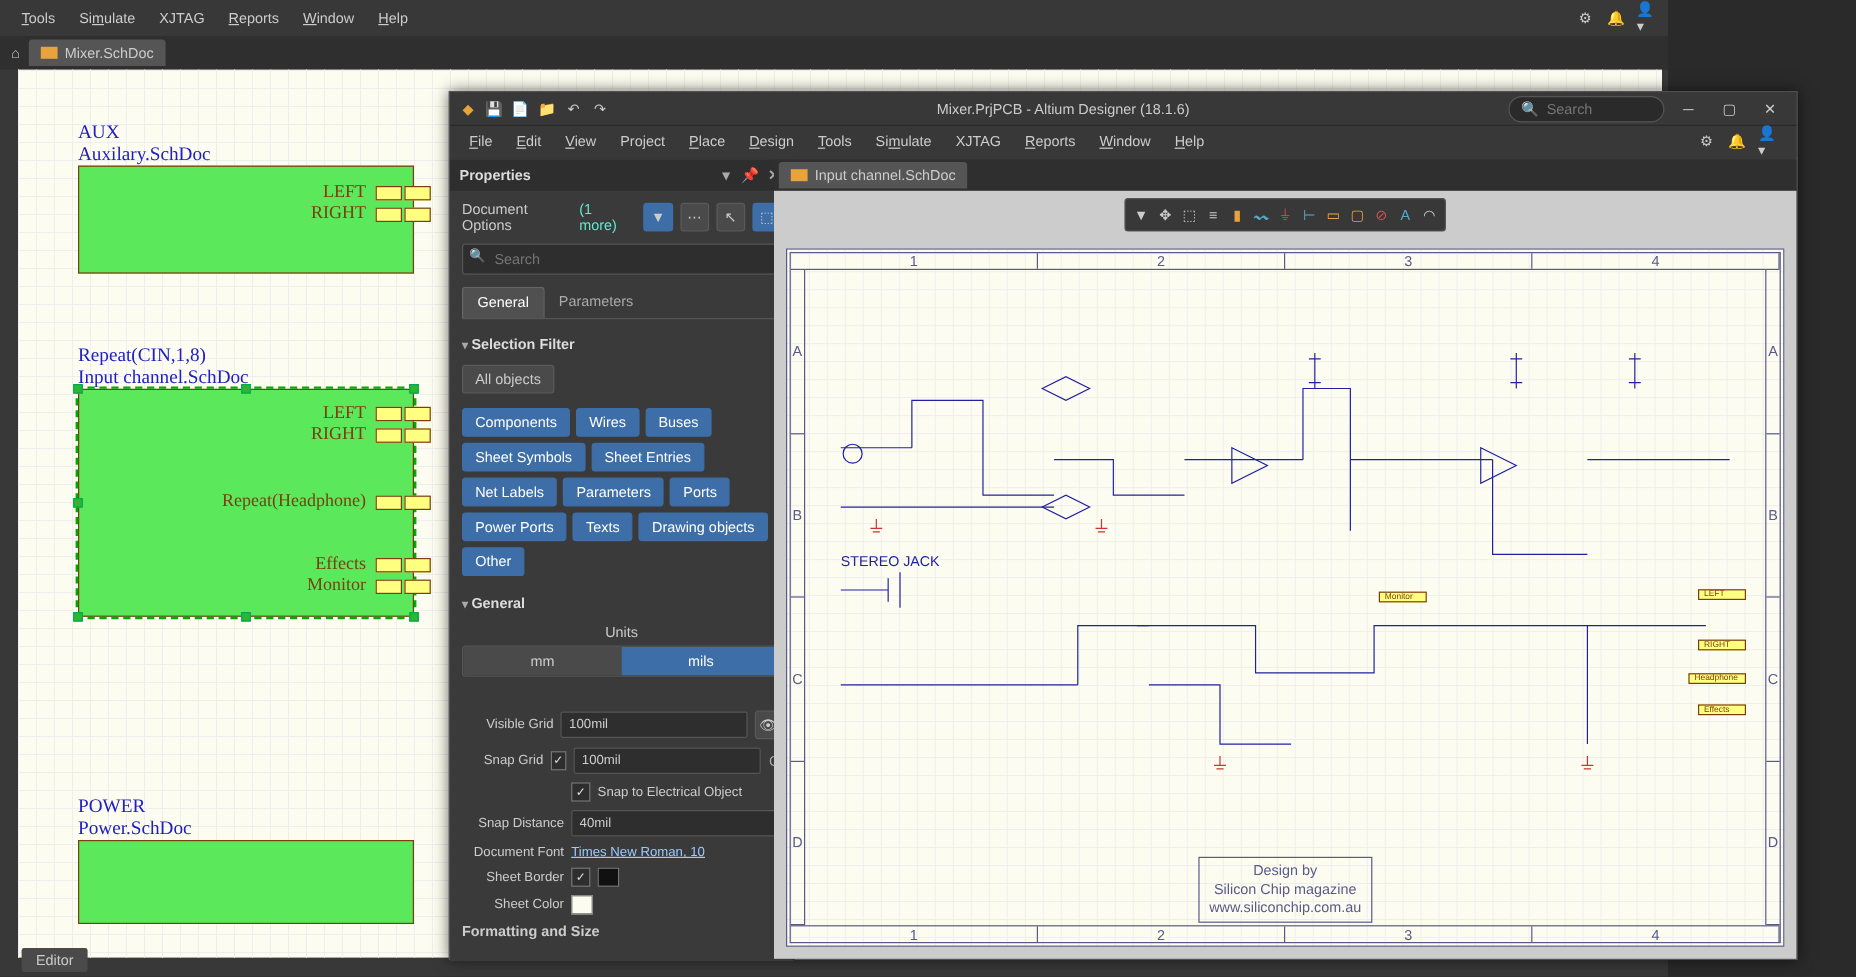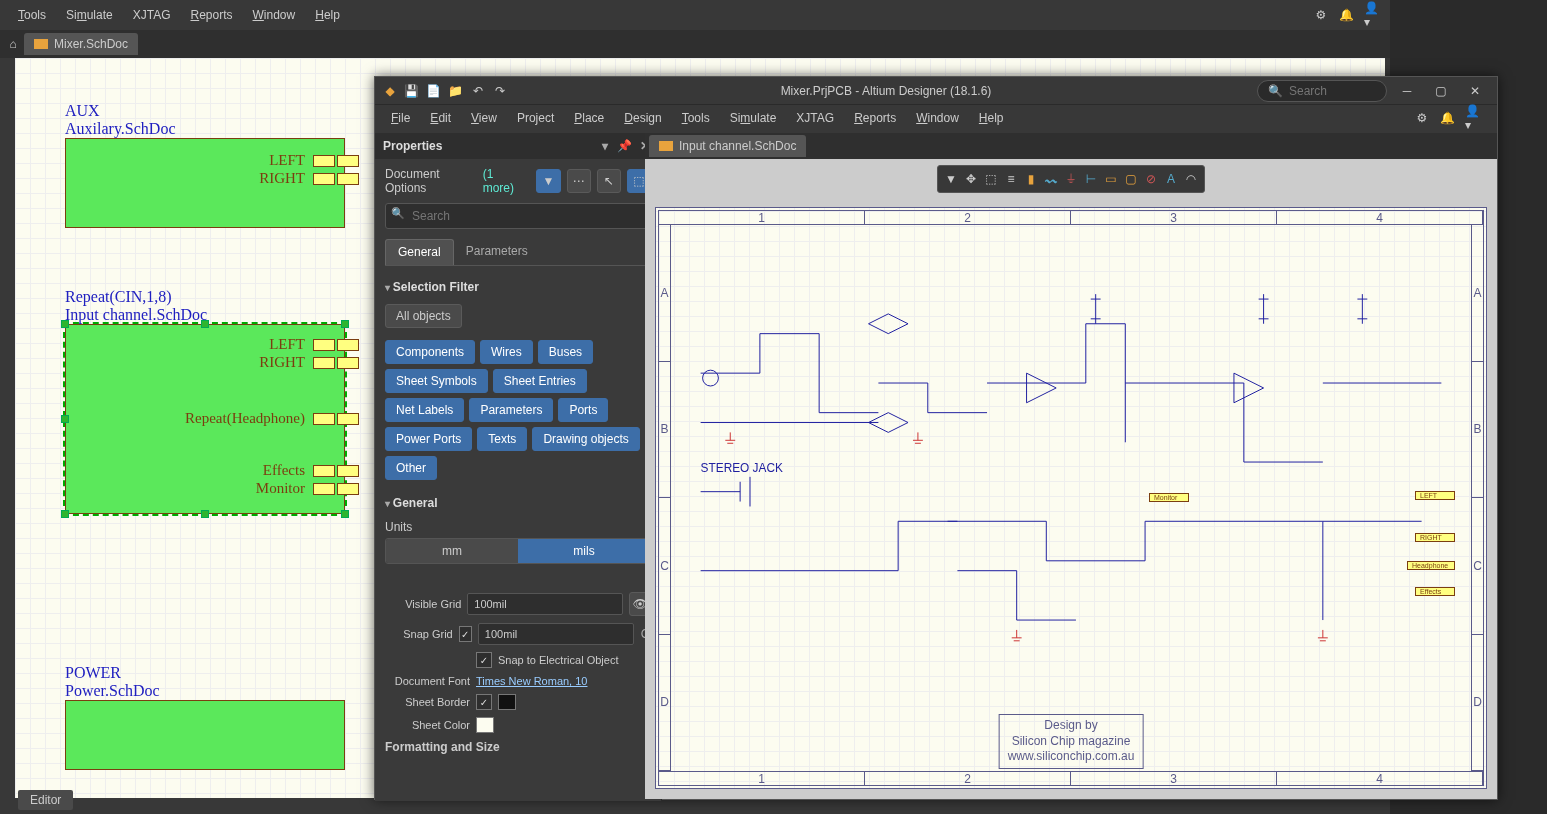--- a/index.html
+++ b/index.html
@@ -248,40 +248,44 @@
         <span class="pill blue">Sheet Entries</span>
         <span class="pill blue">Net Labels</span>
         <span class="pill blue">Parameters</span>
         <span class="pill blue">Ports</span>
         <span class="pill blue">Power Ports</span>
         <span class="pill blue">Texts</span>
         <span class="pill blue">Drawing objects</span>
         <span class="pill blue">Other</span>
       </div>
       <div class="section-title">General</div>
-      <div style="color:#ccc; margin:6px 0 4px;">Units</div>
+      <div style="color:#ccc; margin:6px 0 4px;text-align:center;">Units</div>
       <div class="unit-toggle">
         <div>mm</div>
         <div class="active">mils</div>
       </div>
       <div class="field-row">
         <span class="field-label">Visible Grid</span>
         <input class="field-input" value="100mil" style="">
         <span class="eye-btn">👁</span>
       </div>
       <div class="field-row">
         <span class="field-label">Snap Grid</span>
         <span class="chk">✓</span>
         <input class="field-input" value="100mil" style="">
         <span style="width:14px; text-align:center; color:#aaa;">G</span>
       </div>
       <div class="field-row">
         <span class="field-label"></span>
         <span class="chk">✓</span>
         <span style="font-size:11px;">Snap to Electrical Object</span>
+      </div>
+      <div class="field-row">
+        <span class="field-label">Snap Distance</span>
+        <input class="field-input" value="40mil" style="">
       </div>
       <div class="field-row">
         <span class="field-label">Document Font</span>
         <span class="link-text">Times New Roman, 10</span>
       </div>
       <div class="field-row">
         <span class="field-label">Sheet Border</span>
         <span class="chk">✓</span>
         <span class="swatch" style="background:#111;"></span>
       </div>

